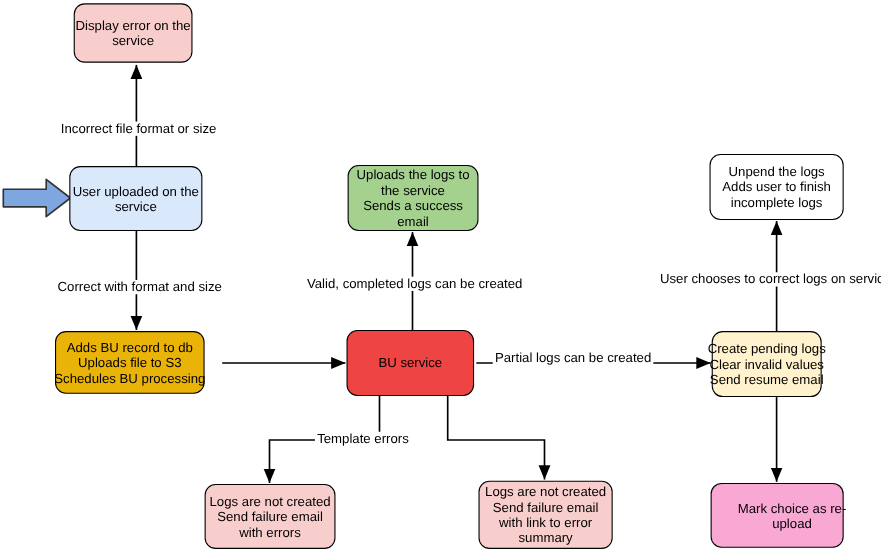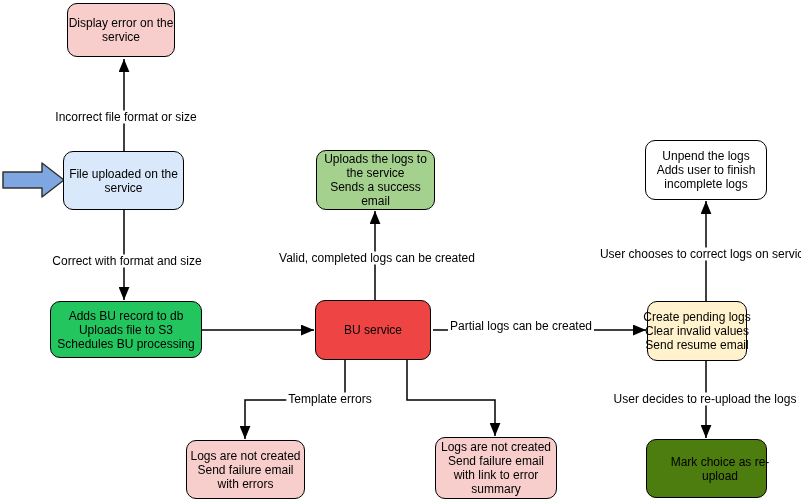--- a/index.html
+++ b/index.html
@@ -70,24 +70,24 @@
     <path d="M407,360 L407,400 L495,400 L495,436" fill="none" stroke="#000" stroke-width="1.5" marker-end="url(#arr)"></path>
 
     <line x1="706" y1="301" x2="706" y2="201" stroke="#000" stroke-width="1.5" marker-end="url(#arr)"></line>
 
     <line x1="706" y1="361" x2="706" y2="438" stroke="#000" stroke-width="1.5" marker-end="url(#arr)"></line>
   </svg>
 
   <div class="node" style="left: 67px; top: 3px; width: 108px; height: 54px; background: rgb(248, 206, 204);">Display error on the
 service</div>
 
-  <div class="node" style="left: 63px; top: 151px; width: 121px; height: 59px; background: rgb(218, 232, 252);">File uploaded on the
+  <div class="node" style="left: 63px; top: 151px; width: 121px; height: 59px; background: rgb(218, 232, 252);">User uploaded on the
 service</div>
 
-  <div class="node" style="left: 50px; top: 301px; width: 152px; height: 57px; background: #22c55e;">Adds BU record to db
+  <div class="node" style="left: 50px; top: 301px; width: 136px; height: 57px; background: #eab308;">Adds BU record to db
 Uploads file to S3
 Schedules BU processing</div>
 
   <div class="node" style="left: 316px; top: 150px; width: 119px; height: 60px; background: rgb(165, 209, 143);">Uploads the logs to
 the service
 Sends a success
 email</div>
 
   <div class="node" style="left: 315px; top: 300px; width: 116px; height: 60px; background: #ef4444;">BU service</div>
 
@@ -101,31 +101,30 @@
 summary</div>
 
   <div class="node" style="left: 647px; top: 301px; width: 100px; height: 60px; background: rgb(255, 242, 204);">Create pending logs
 Clear invalid values
 Send resume email</div>
 
   <div class="node" style="left: 645px; top: 140px; width: 122px; height: 60px; background: rgb(255, 255, 255);">Unpend the logs
 Adds user to finish
 incomplete logs</div>
 
-  <div class="node" style="left: 646px; top: 439px; width: 121px; height: 59px; background: #4d7c0f; padding-left: 27px;">Mark choice as re-
+  <div class="node" style="left: 646px; top: 439px; width: 121px; height: 59px; background: #f9a8d4; padding-left: 27px;">Mark choice as re-
 upload</div>
 
   <div class="elabel" style="left:126px; top:117px;">Incorrect file format or size</div>
 
   <div class="elabel" style="left:127px; top:261px;">Correct with format and size</div>
 
   <div class="elabel" style="left:377px; top:258px;">Valid, completed logs can be created</div>
 
   <div class="elabel" style="left:521px; top:326px;">Partial logs can be created</div>
 
   <div class="elabel" style="left:330px; top:399px;">Template errors</div>
 
 
   <div class="elabel" style="left:705px; top:254px;">User chooses to correct logs on service</div>
 
-  <div class="elabel" style="left:705px; top:399px;">User decides to re-upload the logs</div>
 
 </div>
 
 </body></html>

